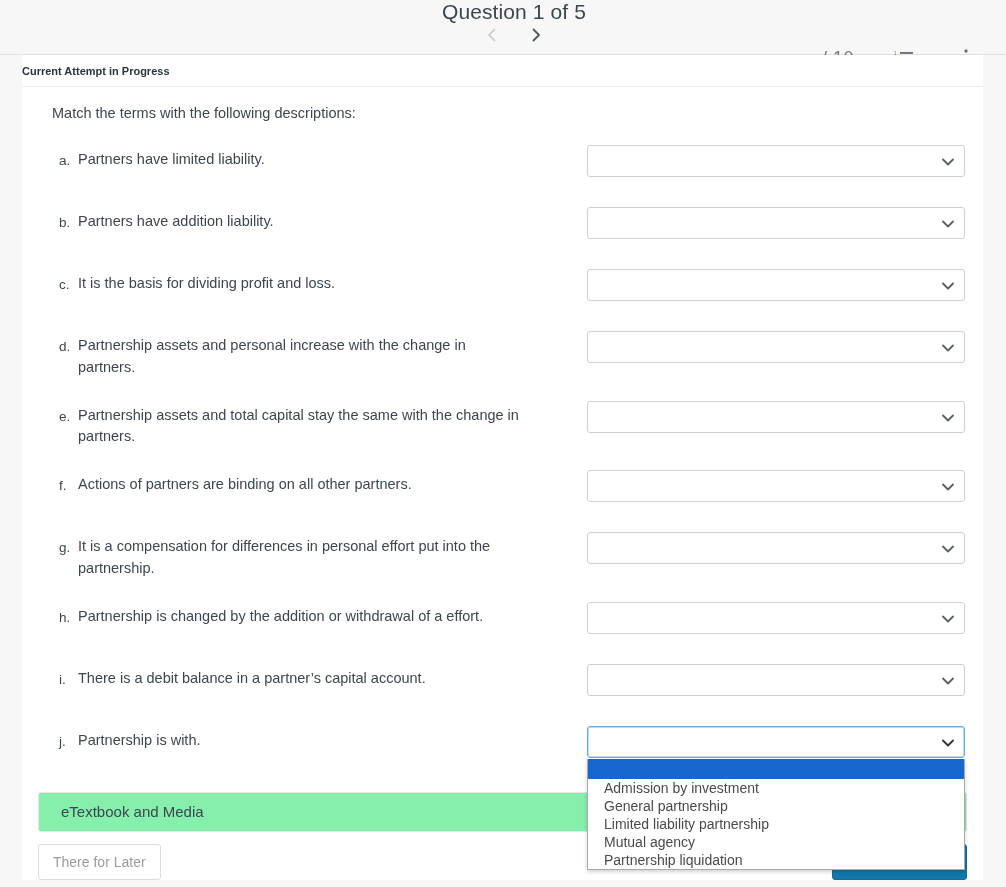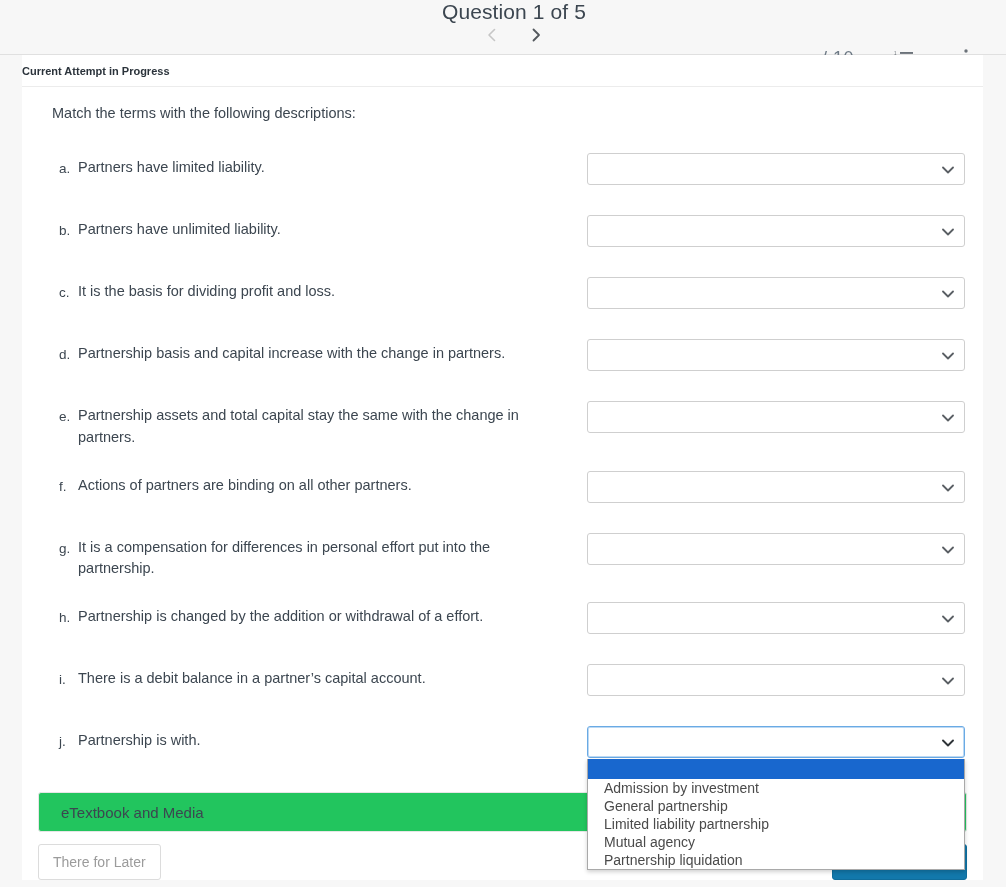--- a/index.html
+++ b/index.html
@@ -60,21 +60,21 @@
     font-size: 11px; font-weight: bold;
     color: #2b333b;
     padding-left: 0px;
     background: #ffffff;
     border-bottom: 1px solid #ececec;
   }
 
   .qbody { padding: 18px 16px 0 16px; }
   .prompt {
     font-size: 14.5px; color: #3c4650;
-    margin: 0 0 32px 14px;
+    margin: 0 0 24px 14px;
   }
 
   .rows { }
   .row {
     display: flex; align-items: flex-start;
     margin-bottom: 22px;
     min-height: 40px;
   }
   .row-letter {
     width: 40px;
@@ -132,21 +132,21 @@
     white-space: nowrap;
     cursor: default;
   }
   .opt.blank { height: 20px; background: #1867ce; }
   .opt.sel-hl { background: #1867ce; color: #fff; }
 
   
   .etext-bar {
     margin: 26px 16px 0 16px;
     height: 40px;
-    background: #22c55e;
+    background: #86efac;
     border: 1px solid #e6e6e6;
     border-radius: 3px;
     display: flex; align-items: center;
     padding-left: 22px;
     font-size: 15px;
     color: #3c4650;
     cursor: pointer;
   }
   .btn-row {
     margin: 12px 16px 0 16px;
@@ -244,21 +244,21 @@
               <svg width="12" height="8" viewBox="0 0 12 8">
                   <path d="M1 1.5 L6 6.5 L11 1.5" fill="none" stroke="#5a5f64" stroke-width="1.8" stroke-linecap="round" stroke-linejoin="round"></path>
                 </svg>
             </span>
           </div>
         </div>
       </div>
 
       <div class="row">
         <div class="row-letter">b.</div>
-        <div class="row-text">Partners have unlimited liability.</div>
+        <div class="row-text">Partners have addition liability.</div>
         <div class="row-select-wrap">
           <div class="sel">
             <span class="arrow">
               <svg width="12" height="8" viewBox="0 0 12 8">
                   <path d="M1 1.5 L6 6.5 L11 1.5" fill="none" stroke="#5a5f64" stroke-width="1.8" stroke-linecap="round" stroke-linejoin="round"></path>
                 </svg>
             </span>
           </div>
         </div>
       </div>
@@ -272,21 +272,21 @@
               <svg width="12" height="8" viewBox="0 0 12 8">
                   <path d="M1 1.5 L6 6.5 L11 1.5" fill="none" stroke="#5a5f64" stroke-width="1.8" stroke-linecap="round" stroke-linejoin="round"></path>
                 </svg>
             </span>
           </div>
         </div>
       </div>
 
       <div class="row">
         <div class="row-letter">d.</div>
-        <div class="row-text">Partnership basis and capital increase with the change in partners.</div>
+        <div class="row-text">Partnership assets and personal increase with the change in partners.</div>
         <div class="row-select-wrap">
           <div class="sel">
             <span class="arrow">
               <svg width="12" height="8" viewBox="0 0 12 8">
                   <path d="M1 1.5 L6 6.5 L11 1.5" fill="none" stroke="#5a5f64" stroke-width="1.8" stroke-linecap="round" stroke-linejoin="round"></path>
                 </svg>
             </span>
           </div>
         </div>
       </div>

